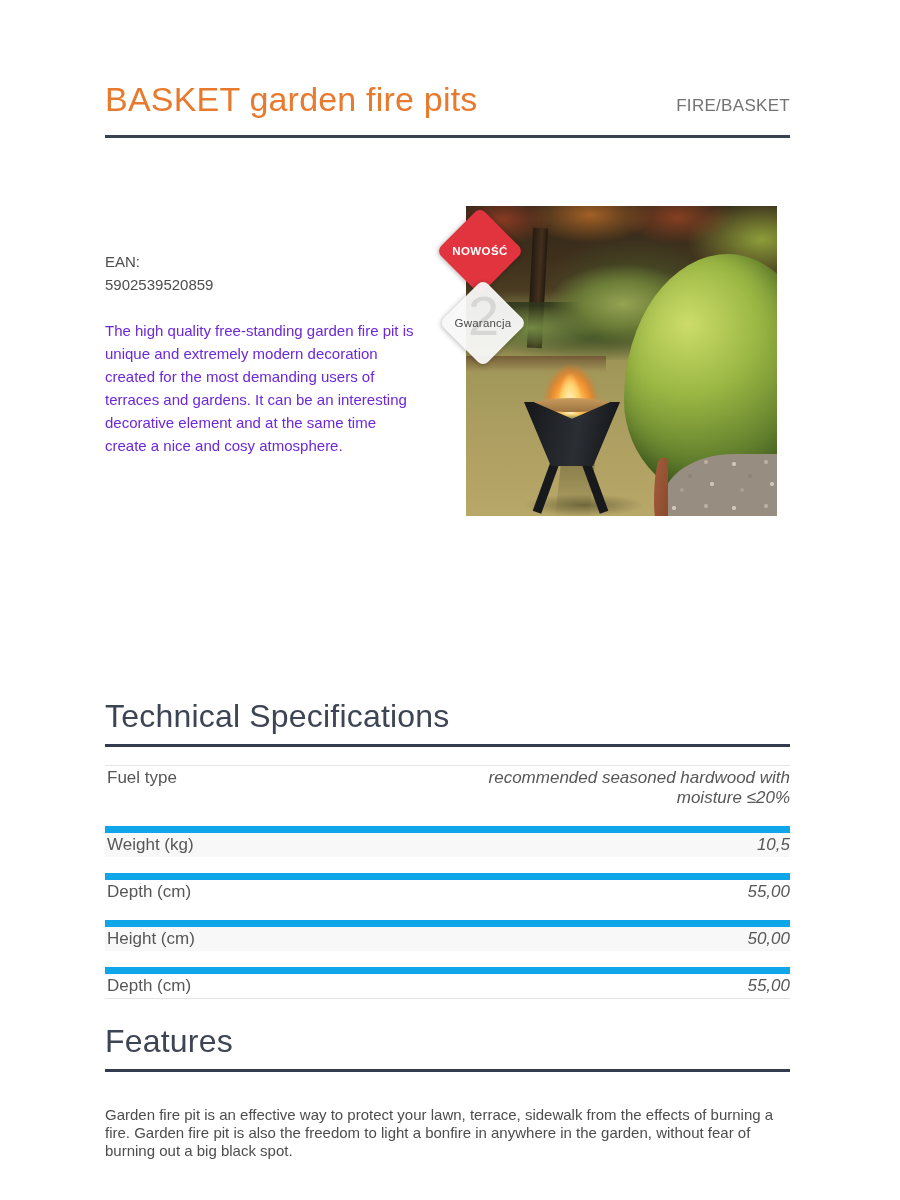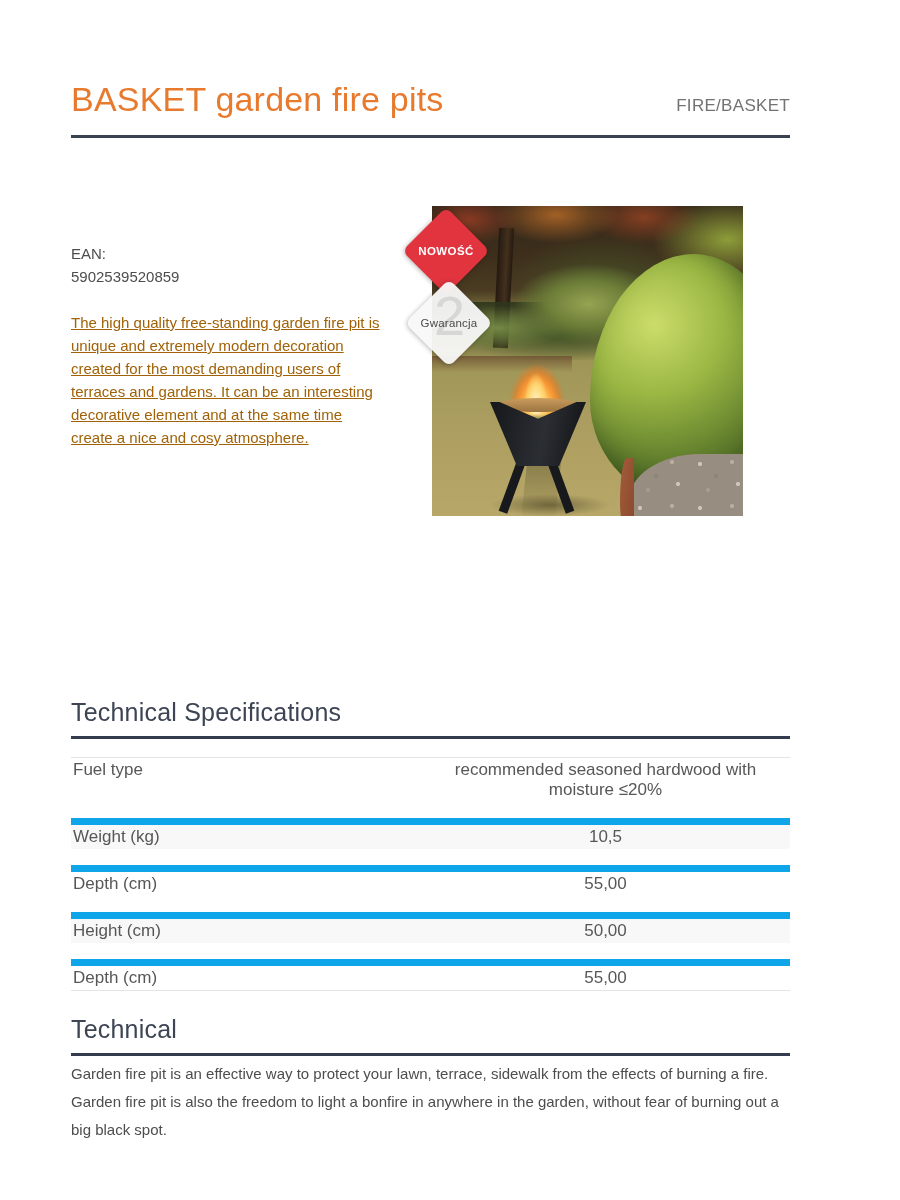--- a/index.html
+++ b/index.html
@@ -4,33 +4,33 @@
 <style>
   * { margin: 0; padding: 0; box-sizing: border-box; }
   html, body { background: #ffffff; }
   body {
     width: 900px; height: 1200px;
     font-family: "Liberation Sans", sans-serif;
     color: #4d4d4d;
     overflow: hidden;
     position: relative;
   }
-  .content { padding: 80px 110px 0 71px; }
+  .content { padding: 80px 110px 0 105px; }
 
   
   .header-row { display: flex; align-items: baseline; justify-content: space-between; }
   .page-title { font-size: 34px; font-weight: 400; color: #e87a2e; letter-spacing: 0.2px; }
   .category { font-size: 17px; color: #737373; letter-spacing: 0.3px; }
   .rule { height: 3px; background: #39424f; margin-top: 16px; }
 
   
   .main { position: relative; height: 560px; }
-  .left-col { position: absolute; left: 0; top: 104px; width: 315px; font-size: 15px; line-height: 23px; color: #4d4d4d; }
+  .left-col { position: absolute; left: 0; top: 112px; width: 315px; font-size: 15px; line-height: 23px; color: #4d4d4d; }
   .ean-block { margin-bottom: 23px; }
-  .desc { color: #a16207; text-decoration: underline; }
+  .desc { color: #6d28d9; }
 
   
   .photo { position: absolute; left: 361px; top: 68px; width: 311px; height: 310px; overflow: hidden; background: #9a914f; }
   .photo > div { position: absolute; }
   .lawn { inset: 0;
     background: linear-gradient(180deg, #6f6c3e 0%, #8c8749 28%, #a2985a 55%, #b0a163 80%, #b7a768 100%); }
   .foliage { left: 0; top: 0; width: 100%; height: 112px;
     background:
       radial-gradient(70px 36px at 12% 12%, rgba(150,60,35,.85) 0%, rgba(150,60,35,0) 70%),
       radial-gradient(90px 40px at 40% 8%, rgba(190,110,40,.8) 0%, rgba(190,110,40,0) 70%),
@@ -88,34 +88,34 @@
     transform: rotate(45deg); box-shadow: 0 1px 5px rgba(0,0,0,.3); }
   .badge-inner { width: 100%; height: 100%; transform: rotate(-45deg);
     display: flex; align-items: center; justify-content: center; position: relative; overflow: visible; }
   .badge-new { left: 344px; top: 82px; background: #e1343f; }
   .badge-new .badge-inner span { color: #ffffff; font-weight: 700; font-size: 11.5px; letter-spacing: .4px; }
   .badge-warranty { left: 347px; top: 154px; background: rgba(248,248,248,.95); }
   .warranty-years { position: absolute; top: -9px; left: 16px; font-size: 56px; font-weight: 400; color: #d7d7d7; z-index: 0; }
   .warranty-label { position: relative; z-index: 1; color: #4a4a4a; font-size: 11.5px; letter-spacing: .2px; }
 
   
-  .section-heading { font-size: 25px; font-weight: 400; color: #3d4454; letter-spacing: .2px; }
+  .section-heading { font-size: 32px; font-weight: 400; color: #3d4454; letter-spacing: .2px; }
   .section-rule { height: 3px; background: #333c4d; margin-top: 9px; }
 
   
   .specs-table { margin-top: 18px; border-top: 1px solid #e4e4e4; border-bottom: 1px solid #e4e4e4; }
   .spec-row { display: flex; font-size: 17px; line-height: 20px; color: #575757; padding: 2px 0; }
   .spec-row + .spec-row { border-top: 7px solid #0ea5e9; margin-top: 16px; }
   .spec-row:nth-child(even) { background: #f8f8f8; }
   .spec-label { flex: 0 0 350px; text-align: left; padding-left: 2px; }
-  .spec-value { flex: 1; text-align: center; }
+  .spec-value { flex: 1; text-align: right; font-style: italic; }
 
   
   .features-section { margin-top: 24px; }
-  .features-text { margin-top: 4px; font-size: 15px; line-height: 28px; color: #4d4d4d; }
+  .features-text { margin-top: 34px; font-size: 15px; line-height: 18px; color: #4d4d4d; }
   .specs-section { margin-top: 0; }
 </style>
 </head>
 <body>
 
 <div class="content">
 
   <div class="header-row">
     <div class="page-title">BASKET garden fire pits</div>
     <div class="category">FIRE/BASKET</div>
@@ -187,18 +187,18 @@
           <div class="spec-value">50,00</div>
         </div>
         <div class="spec-row">
           <div class="spec-label">Depth (cm)</div>
           <div class="spec-value">55,00</div>
         </div>
       </div>
   </div>
 
   <div class="features-section">
-    <div class="section-heading">Technical</div>
+    <div class="section-heading">Features</div>
     <div class="section-rule"></div>
     <div class="features-text">Garden fire pit is an effective way to protect your lawn, terrace, sidewalk from the effects of burning a fire. Garden fire pit is also the freedom to light a bonfire in anywhere in the garden, without fear of burning out a big black spot.</div>
   </div>
 
 </div>
 
 </body></html>

